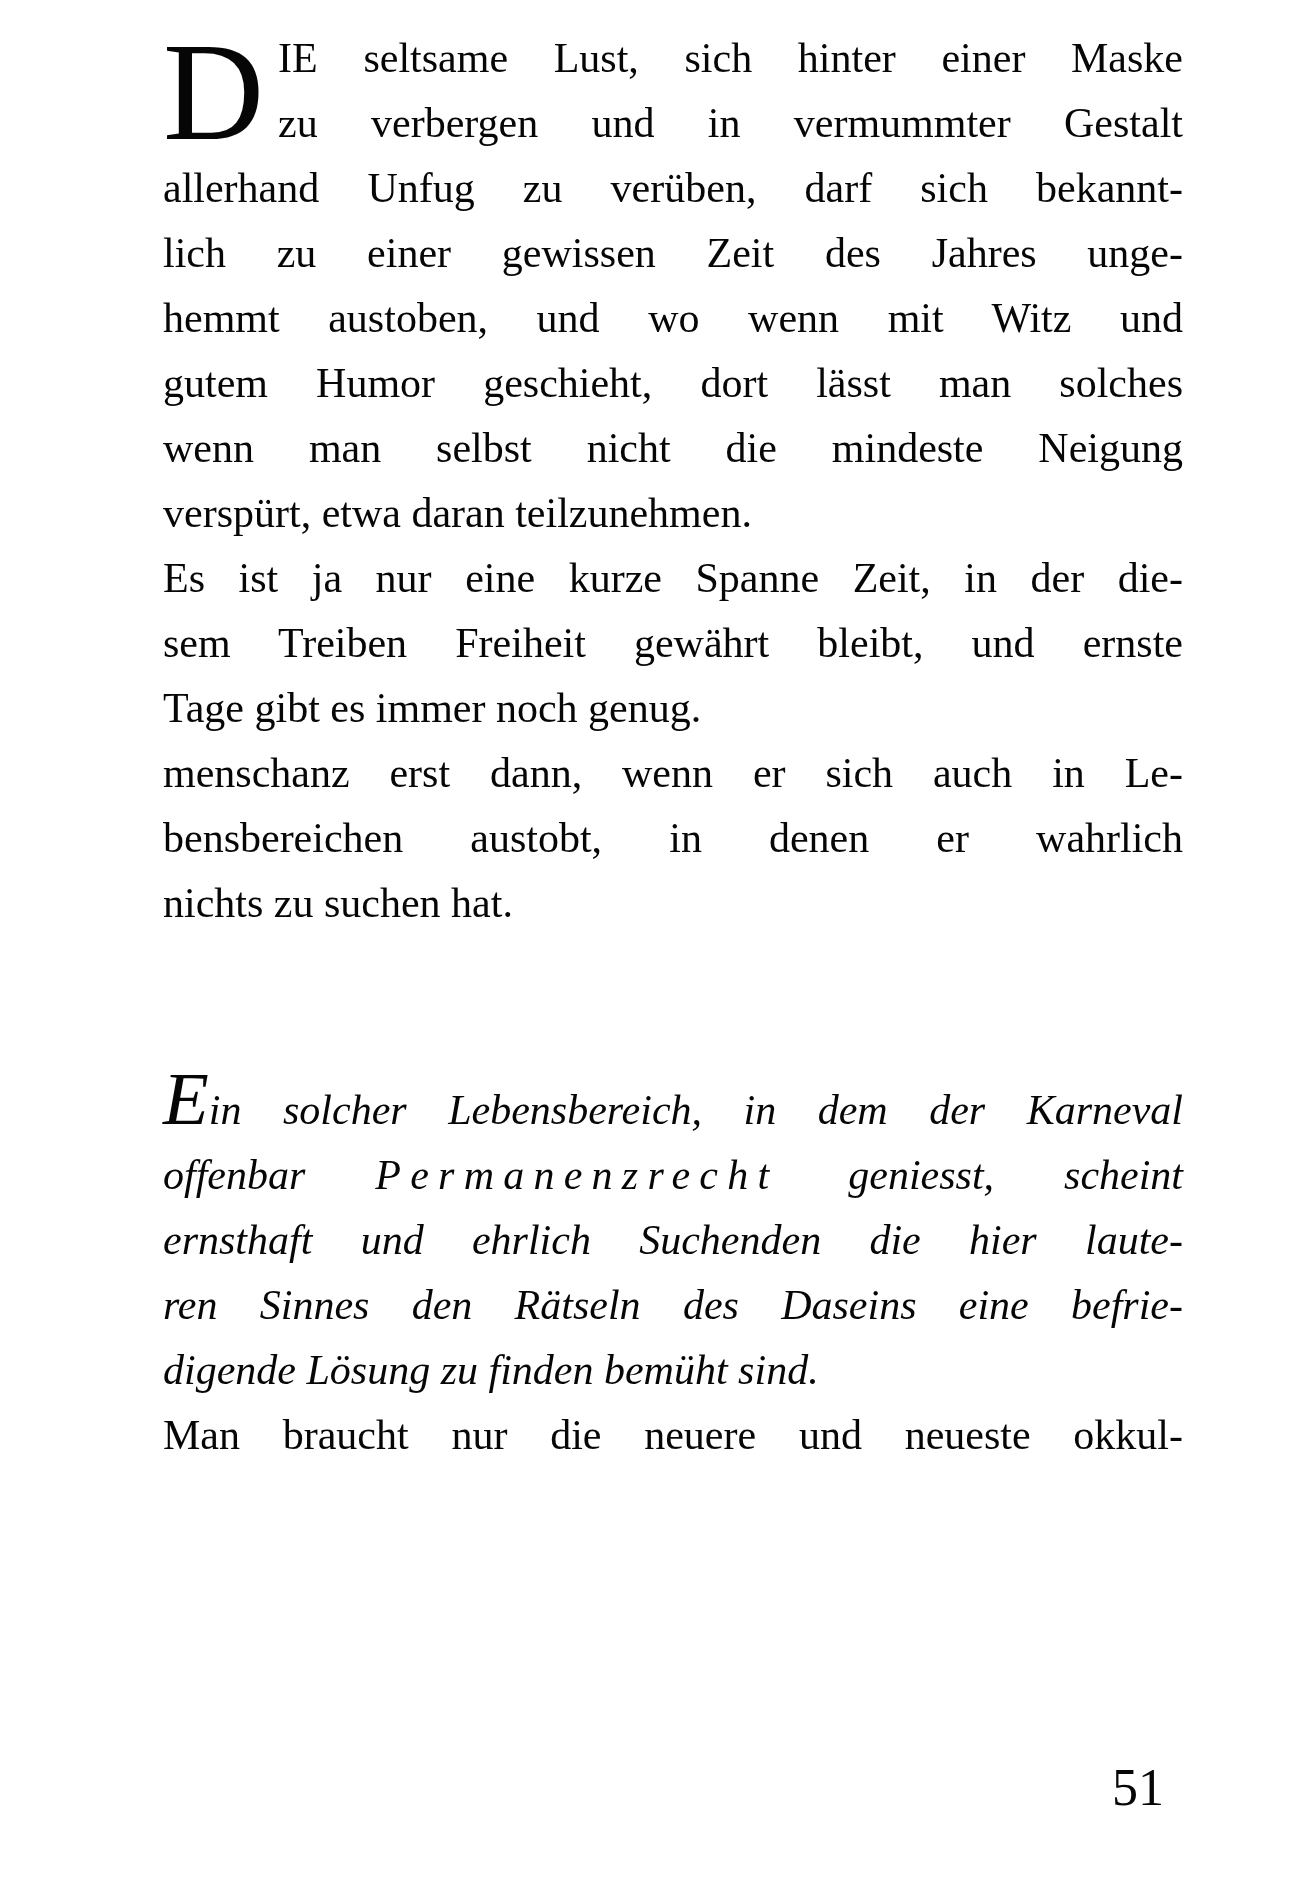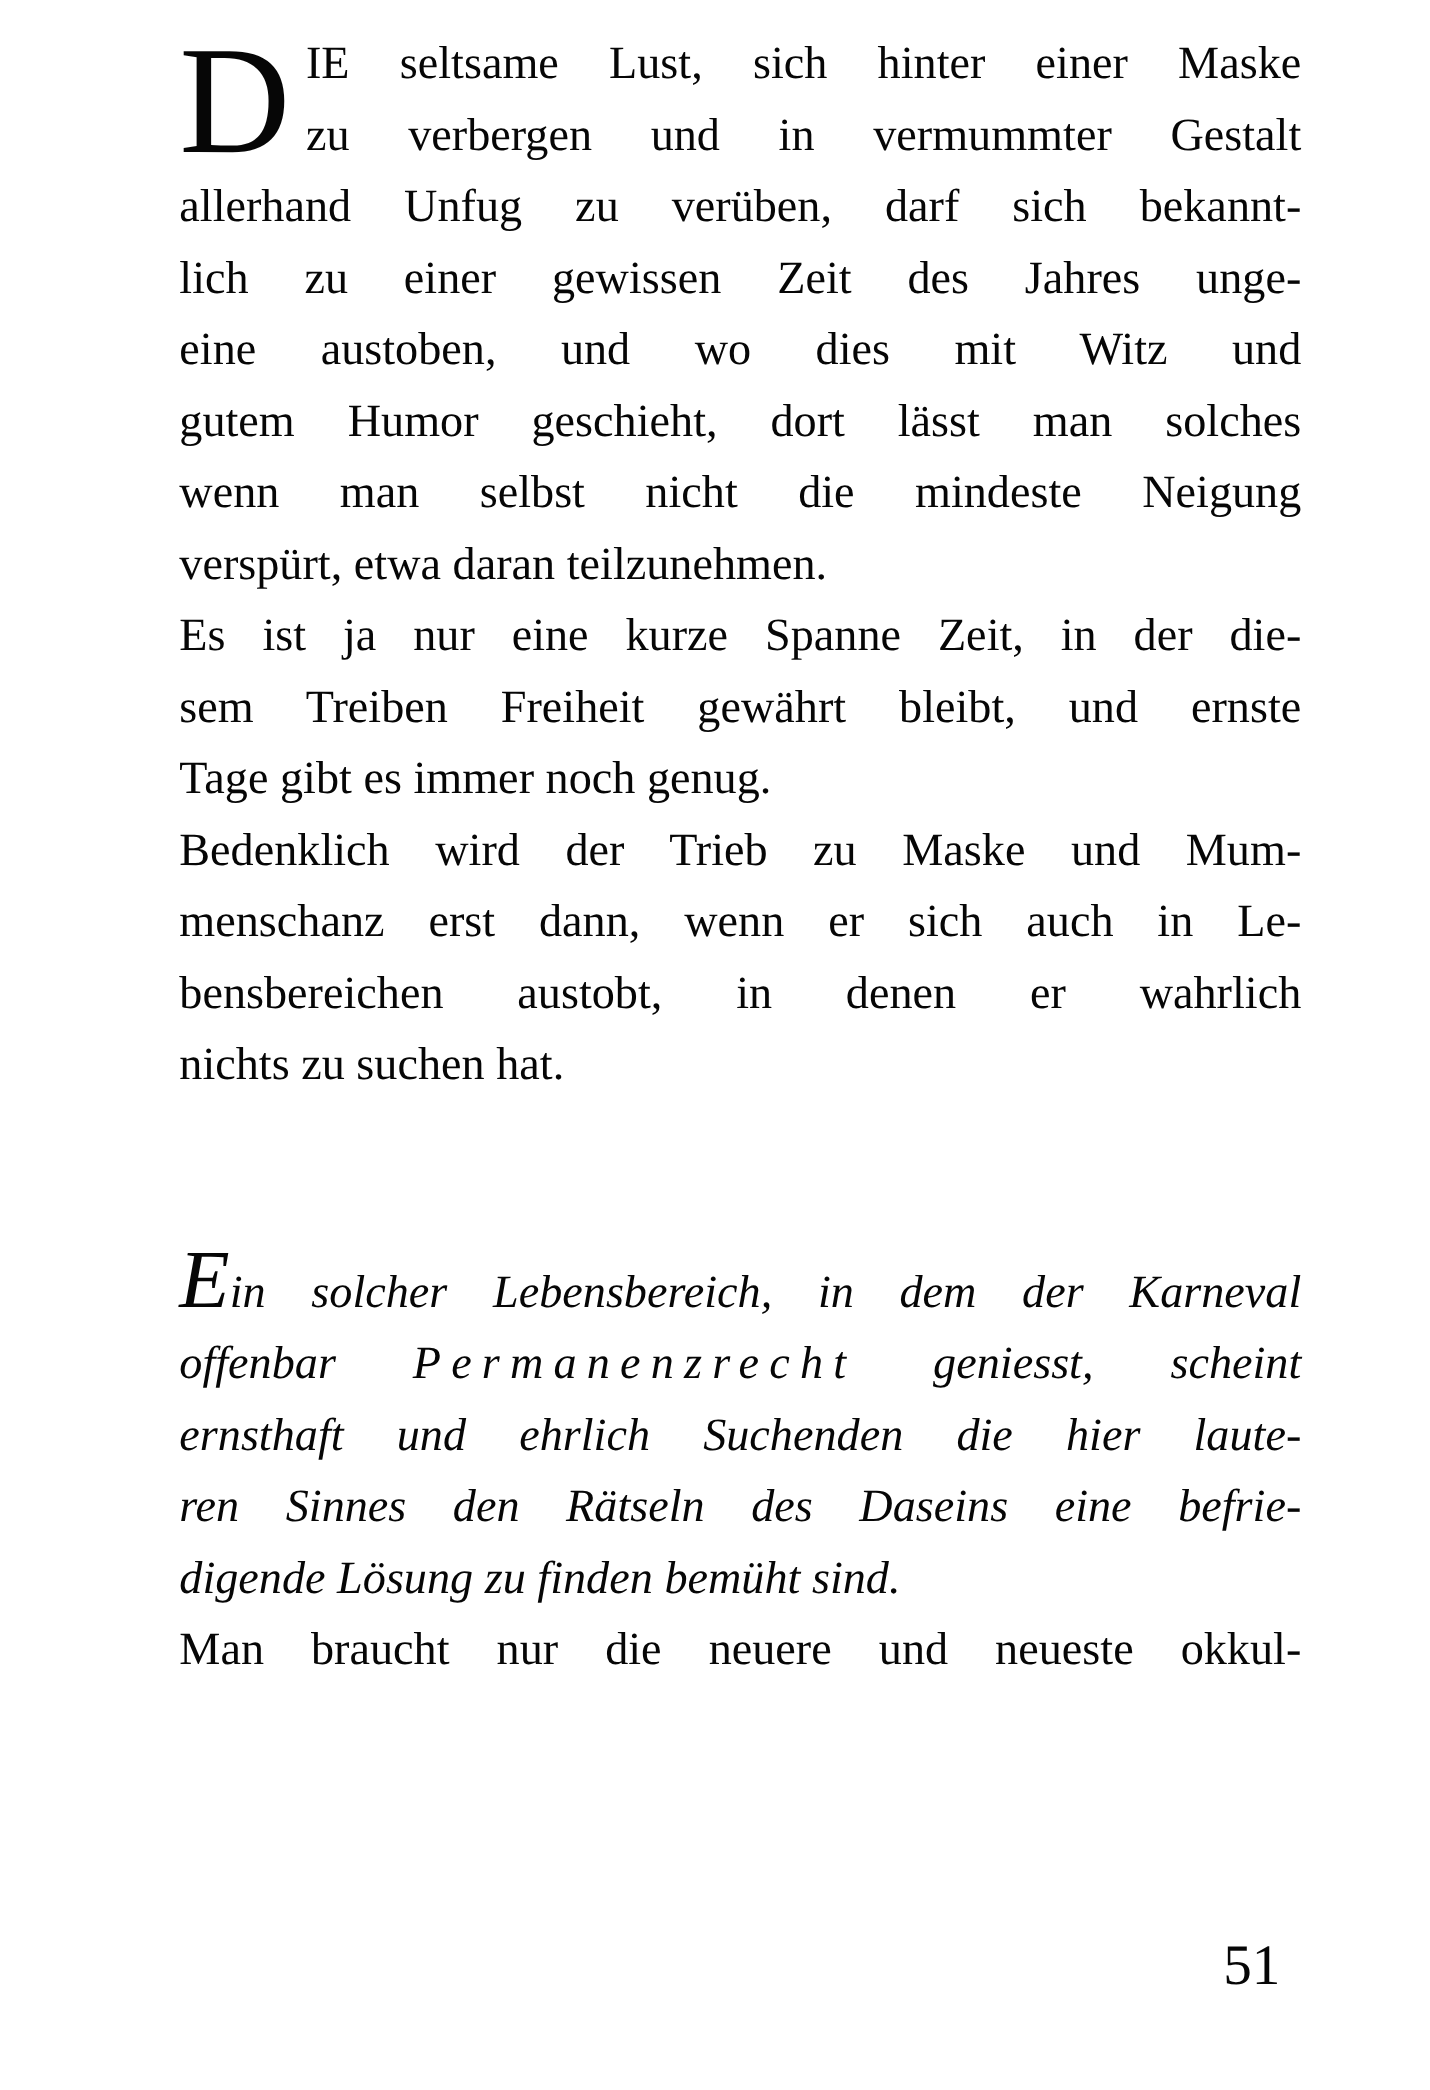--- a/index.html
+++ b/index.html
@@ -56,32 +56,31 @@
 <body>
 
 <div class="page">
   <div class="text-block">
       <div class="paragraph">
         <span class="dropcap">D</span>
         <div class="line">IE seltsame Lust, sich hinter einer Maske</div>
         <div class="line">zu verbergen und in vermummter Gestalt</div>
         <div class="line">allerhand Unfug zu verüben, darf sich bekannt-</div>
         <div class="line">lich zu einer gewissen Zeit des Jahres unge-</div>
-        <div class="line">eine austoben, und wo dies mit Witz und</div>
+        <div class="line">hemmt austoben, und wo wenn mit Witz und</div>
         <div class="line">gutem Humor geschieht, dort lässt man solches</div>
         <div class="line">wenn man selbst nicht die mindeste Neigung</div>
         <div class="line flush">verspürt, etwa daran teilzunehmen.</div>
       </div>
       <div class="paragraph">
         <div class="line">Es ist ja nur eine kurze Spanne Zeit, in der die-</div>
         <div class="line">sem Treiben Freiheit gewährt bleibt, und ernste</div>
         <div class="line flush">Tage gibt es immer noch genug.</div>
       </div>
       <div class="paragraph">
-        <div class="line">Bedenklich wird der Trieb zu Maske und Mum-</div>
         <div class="line">menschanz erst dann, wenn er sich auch in Le-</div>
         <div class="line">bensbereichen austobt, in denen er wahrlich</div>
         <div class="line flush">nichts zu suchen hat.</div>
       </div>
       <div class="paragraph gap-before">
         <div class="line"><span class="initial">E</span>in solcher Lebensbereich, in dem der Karneval</div>
         <div class="line">offenbar <span class="sperr">Permanenzrecht</span> geniesst, scheint</div>
         <div class="line">ernsthaft und ehrlich Suchenden die hier laute-</div>
         <div class="line">ren Sinnes den Rätseln des Daseins eine befrie-</div>
         <div class="line flush">digende Lösung zu finden bemüht sind.</div>

